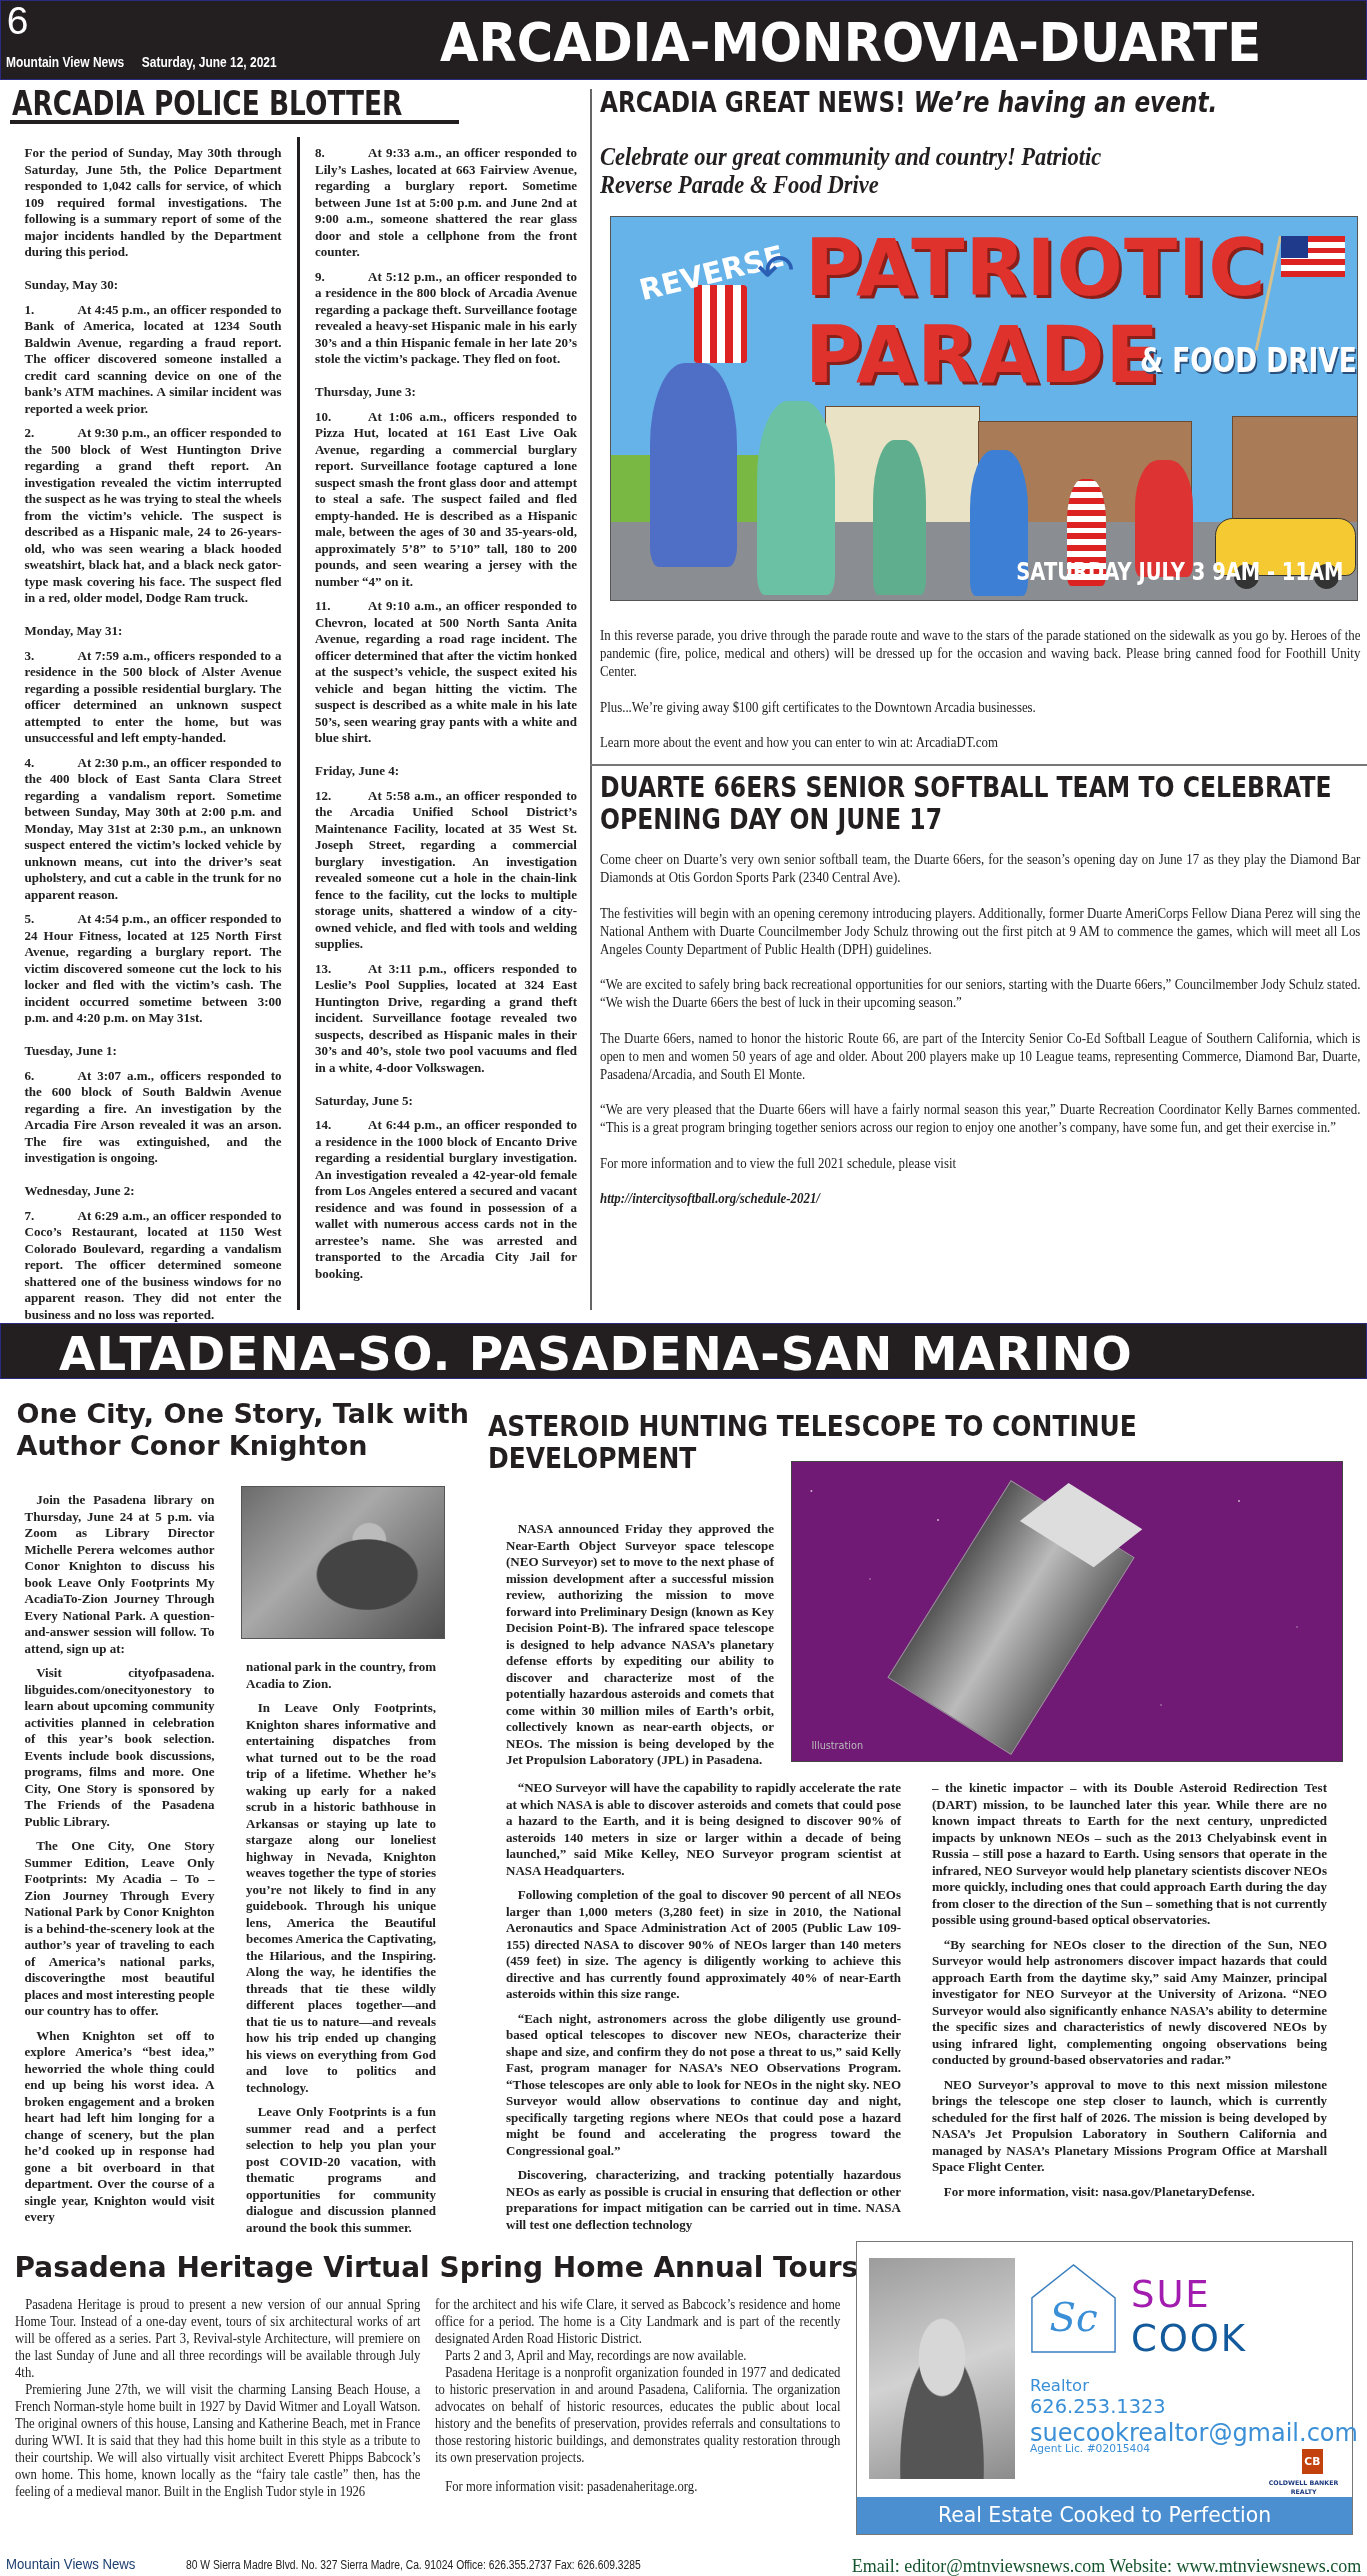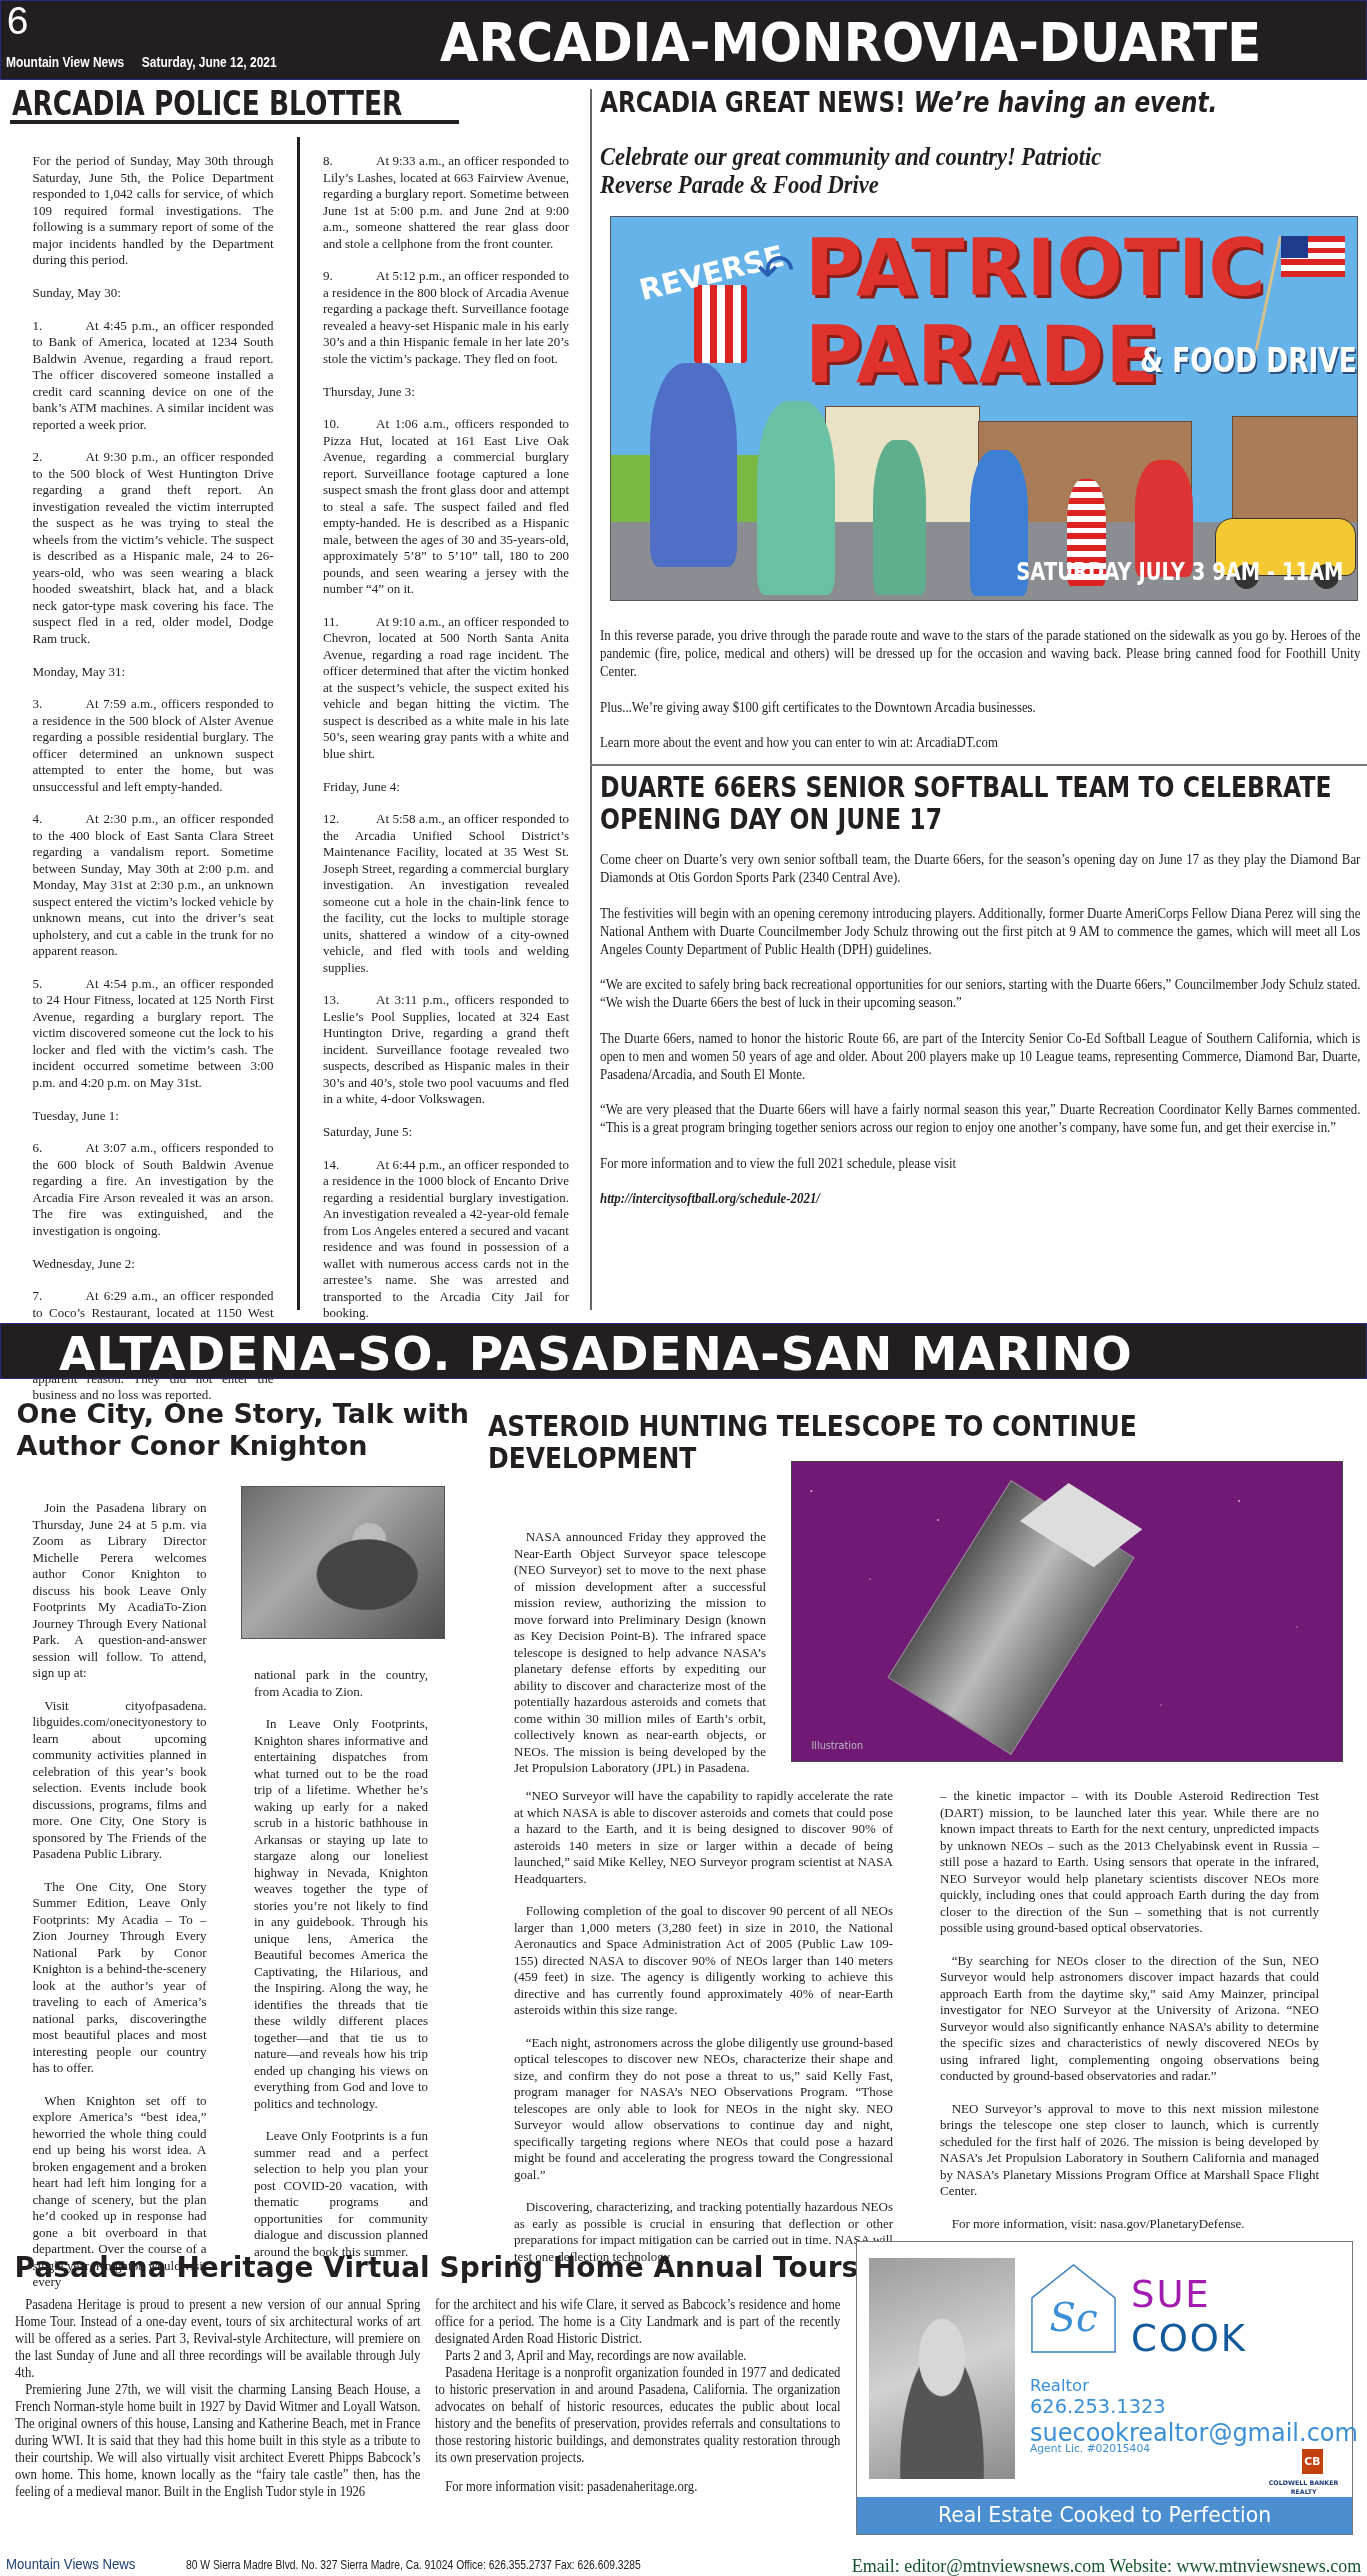--- a/index.html
+++ b/index.html
@@ -13,21 +13,21 @@
   .pub-line { position: absolute; left: 4.9px; top: 53px; font-family: "Liberation Sans", sans-serif; font-size: 14.6px; font-weight: bold; transform: scaleX(0.82); transform-origin: left; white-space: nowrap; }
   .pub-line span + span { margin-left: 17.5px; }
   .section-title { position: absolute; font-family: "DejaVu Sans", sans-serif; font-weight: bold; color: #fff; white-space: nowrap; }
   .banner-top .section-title { left: 439px; top: 9.7px; font-size: 54px; transform: scaleX(0.92); transform-origin: left; }
   .banner-mid .section-title { left: 58px; top: 1.9px; font-size: 47px; letter-spacing: 1px; }
 
   .head-sans { font-family: "DejaVu Sans", sans-serif; font-weight: bold; color: #231f20; white-space: nowrap; }
   .condensed { transform: scaleX(0.80); transform-origin: left; }
 
   .col-text { position: absolute; font-size: 13px; line-height: 16.5px; text-align: justify; hyphens: auto; }
-  .col-text p { margin: 16px; }
+  .col-text p { margin: 8px; font-weight: bold; }
   .col-text .day { margin-top: 16.5px; }
   .num { display: inline-block; width: 53px; }
   .indent { text-indent: 11.7px; }
 
   .vrule { position: absolute; width: 2.9px; background: #231f20; }
   .hrule { position: absolute; height: 1.9px; background: #777; }
 
   .cond-text { position: absolute; font-size: 14.8px; line-height: 18px; text-align: justify; transform: scaleX(0.87); transform-origin: left top; }
   .cond-text p { margin-bottom: 17.5px; }
 

